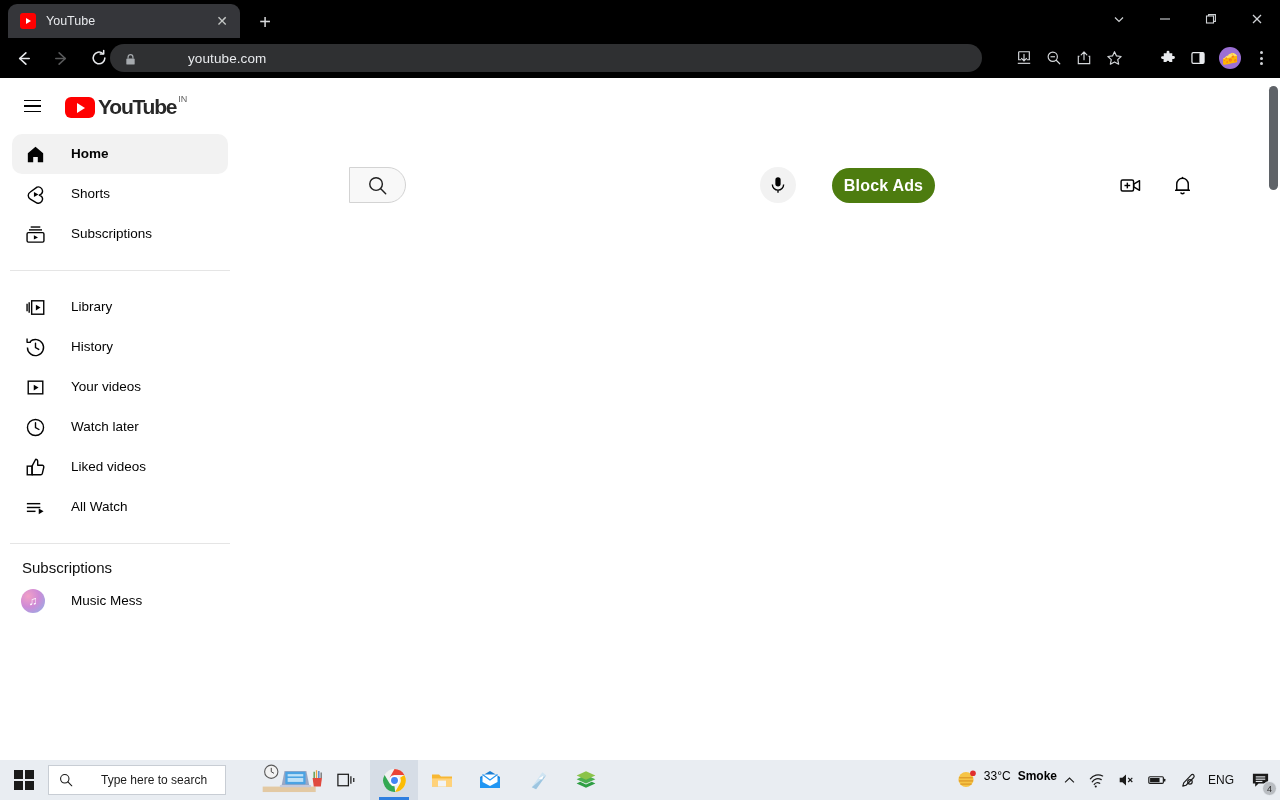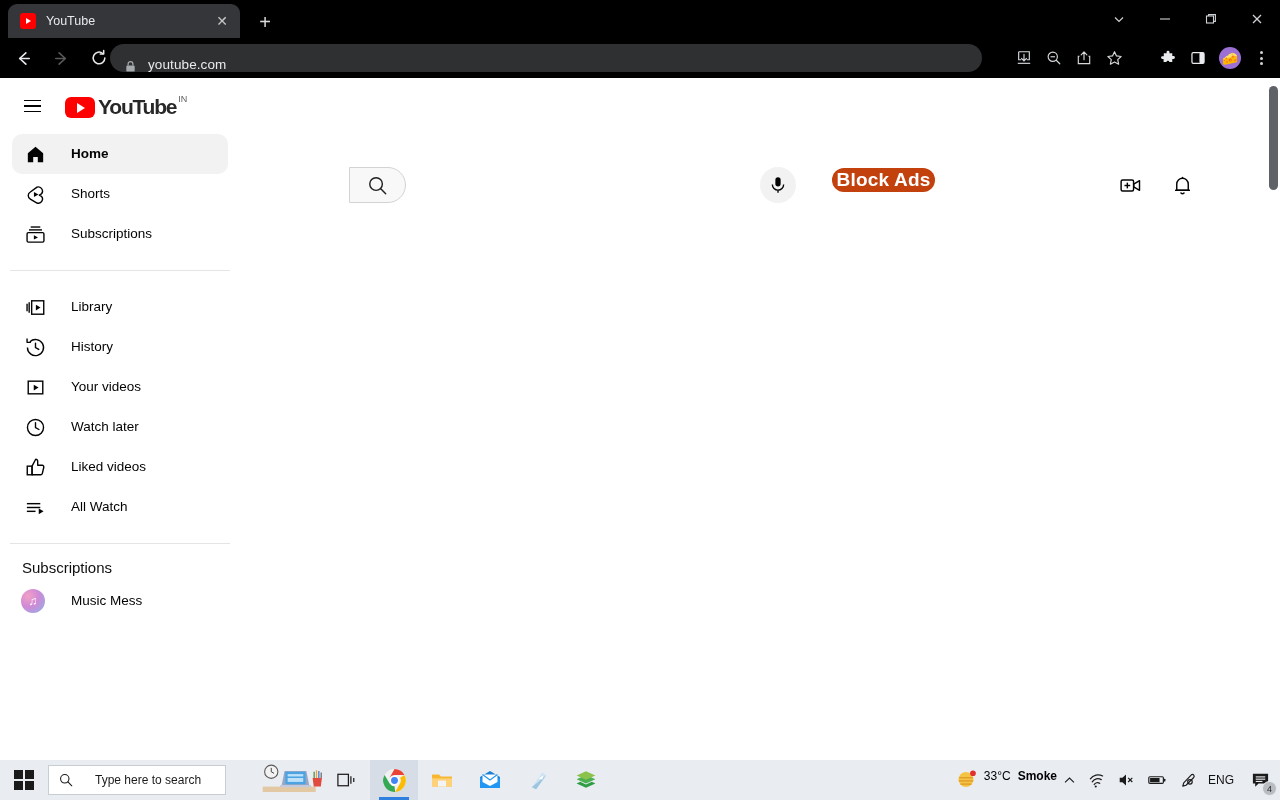--- a/index.html
+++ b/index.html
@@ -55,21 +55,21 @@
     background:#000000; display:flex; align-items:center;
   }
   .navbtn {
     width:30px; height:30px; margin-left:8px; border-radius:50%;
     display:flex; align-items:center; justify-content:center;
   }
   .navbtn.dim { opacity:0.38; }
   .omnibox {
     position:absolute; left:110px; top:44px; width:872px; height:28px;
     background:#2f3032; border-radius:14px;
-    display:flex; align-items:flex-end; padding:0 14px;
+    display:flex; align-items:center; padding:0 14px;gap:40px;
   }
   .omnibox .lock { width:13px; height:13px; flex:0 0 auto; }
   .omnibox .url { margin-left:11px; color:#e8eaed; font-size:13.5px; letter-spacing:0.1px; }
   .omni-icons { position:absolute; left:1010px; top:44px; display:flex; align-items:center; gap:2px; }
   .oi { width:28px; height:28px; display:flex; align-items:center; justify-content:center; }
   .tb-right { position:absolute; right:6px; top:44px; display:flex; align-items:center; gap:2px; }
   .avatar-btn {
     width:22px; height:22px; border-radius:50%; margin:0 5px;
     background:#9b6fd4; display:flex; align-items:center; justify-content:center;
     font-size:13px; line-height:1;
@@ -126,23 +126,23 @@
   .search-btn {
     width:57px; height:36px; border:1px solid #d3d3d3; background:#f8f8f8;
     border-radius:0 18px 18px 0; display:flex; align-items:center; justify-content:center;
   }
   .mic-btn {
     position:absolute; left:760px; top:89px; width:36px; height:36px;
     border-radius:50%; background:#f2f2f2;
     display:flex; align-items:center; justify-content:center;
   }
   .block-ads {
-    position:absolute; left:832px; top:90px; width:103px; height:24px;
-    background:#c2410c; border-radius:18px; color:#ffffff;
-    font-size:19px; font-weight:bold; letter-spacing:0.2px;
+    position:absolute; left:832px; top:90px; width:103px; height:35px;
+    background:#4d7c0f; border-radius:18px; color:#ffffff;
+    font-size:16px; font-weight:bold; letter-spacing:0.2px;
     display:flex; align-items:center; justify-content:center;
     border:none; font-family:"Liberation Sans", sans-serif;
   }
   .head-right { position:absolute; right:80px; top:89px; display:flex; align-items:center; gap:16px; }
   .hr-btn { width:36px; height:36px; display:flex; align-items:center; justify-content:center; }
 
   
   .sidebar {
     position:absolute; left:0; top:56px; width:240px; height:626px;
     background:#ffffff; padding-top:0;
@@ -186,21 +186,21 @@
   }
   .start {
     width:48px; height:40px; display:flex; align-items:center; justify-content:center;
   }
   .win-logo { display:grid; grid-template-columns:9px 9px; grid-template-rows:9px 9px; gap:2px; }
   .win-logo i { display:block; background:#1a1a1a; }
   .tb-search {
     width:178px; height:30px; background:#ffffff; border:1px solid #c8cdd4;
     display:flex; align-items:center; padding-left:10px; position:relative; overflow:hidden;
   }
-  .tb-search .txt { margin-left:22px; font-size:12px; color:#1b1b1b; white-space:nowrap; }
+  .tb-search .txt { margin-left:28px; font-size:12px; color:#1b1b1b; white-space:nowrap; }
   .tb-thumb {
     position:absolute; left:-6px; top:0; width:100px; height:44px;
   }
   .tb-icon { width:48px; height:40px; display:flex; align-items:center; justify-content:center; position:relative; }
   .tb-icon.active { background:#d6dde6; }
   .tb-icon.active::after {
     content:""; position:absolute; left:9px; bottom:0; width:30px; height:3px; background:#2f7fe0;
   }
   .tray { position:absolute; right:0; top:0; height:40px; display:flex; align-items:center; }
   .tray-item { display:flex; align-items:center; height:40px; padding:0 6px; font-size:12px; color:#101010;text-align:center; }

